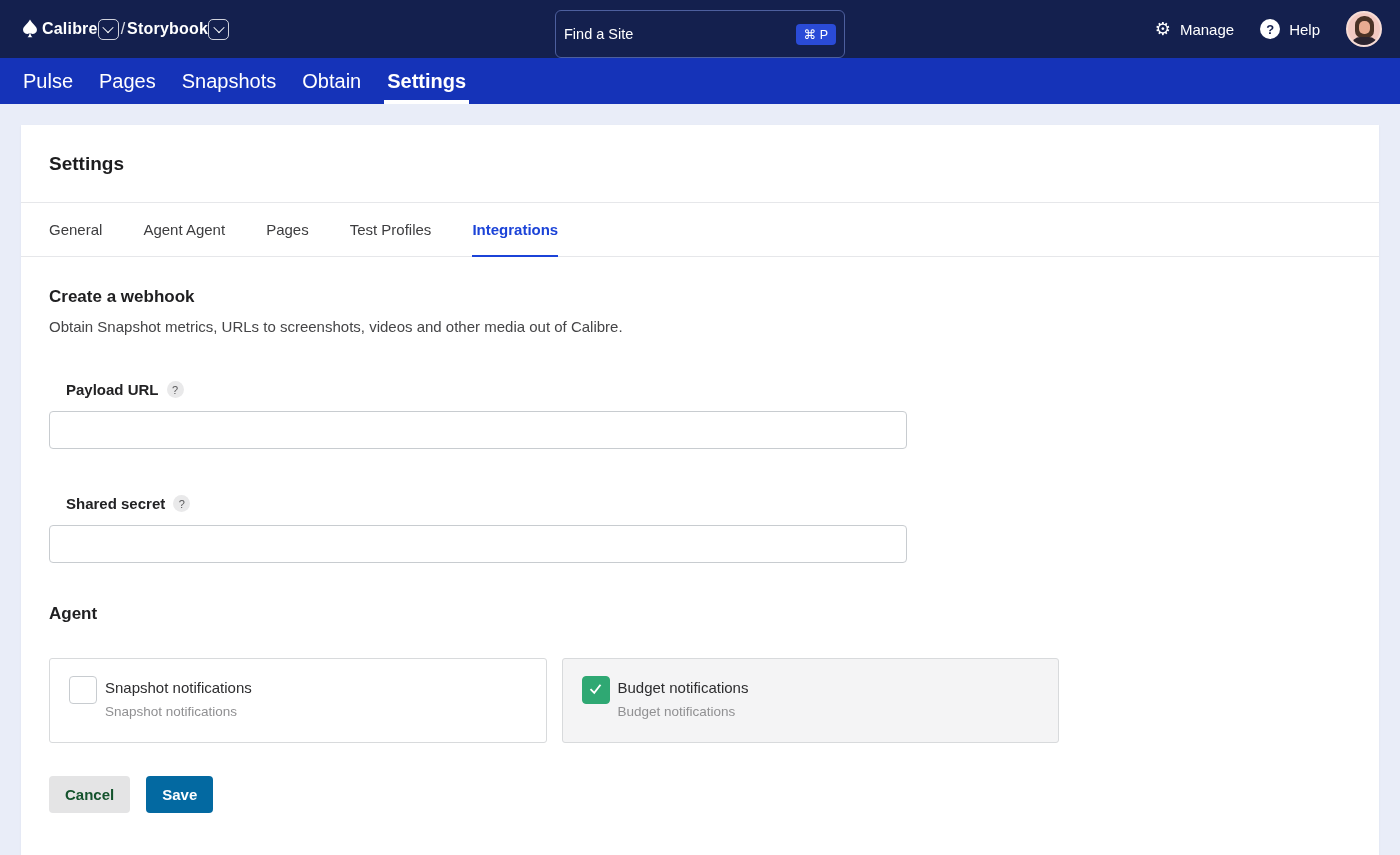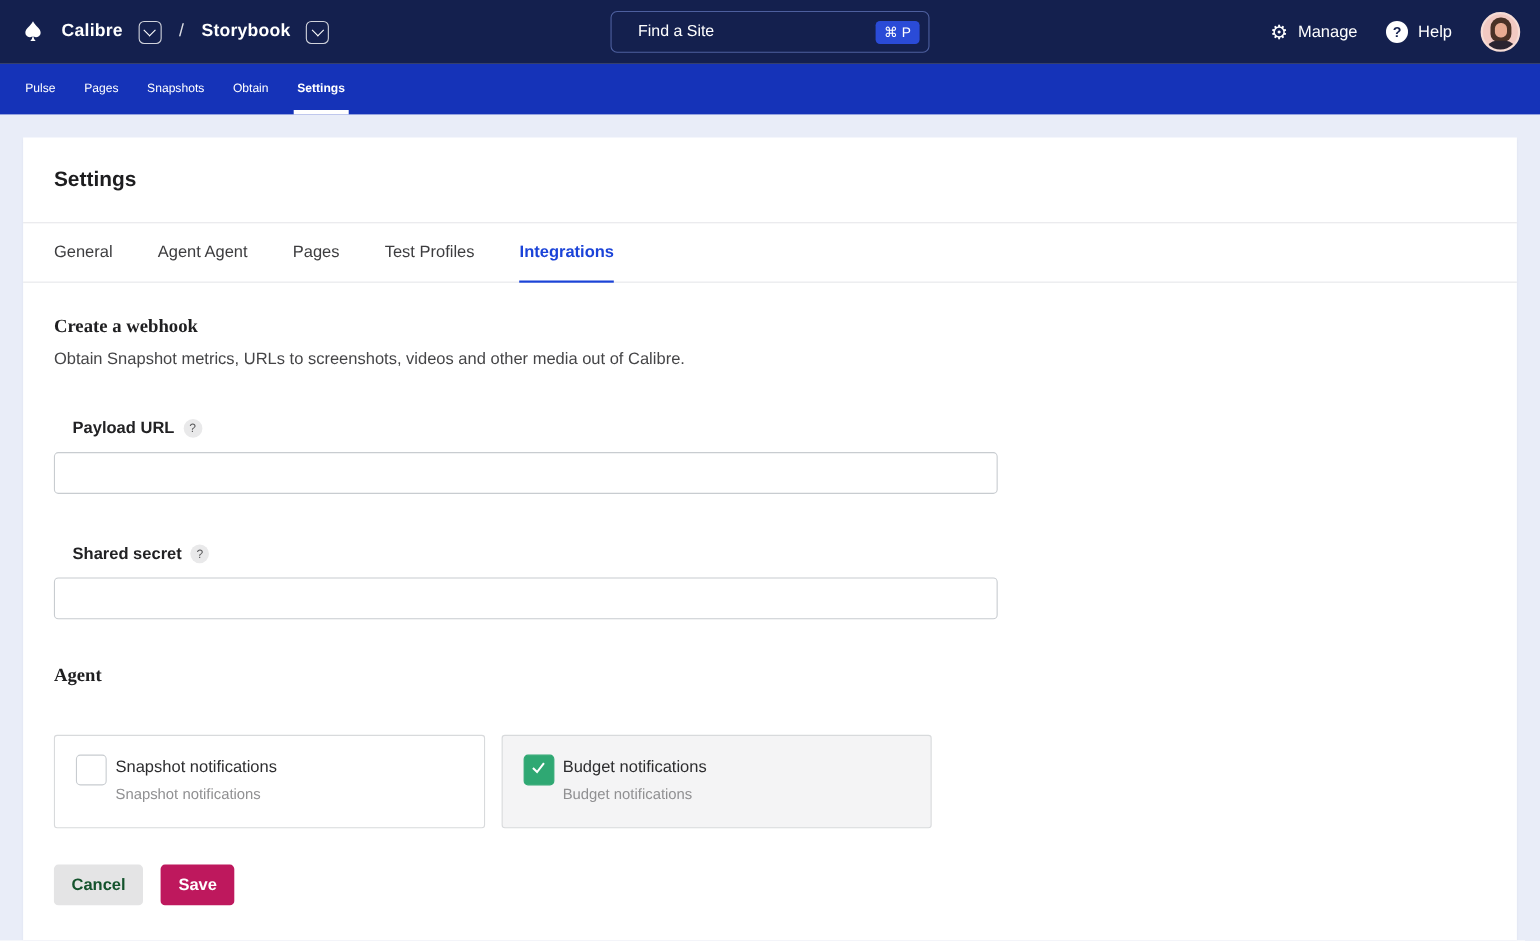--- a/index.html
+++ b/index.html
@@ -13,21 +13,21 @@
   
   .topbar {
     position: relative;
     height: 58px;
     background: #14204e;
     display: flex;
     align-items: center;
     padding: 0 18px;
     color: #fff;
   }
-  .brand { display: flex; align-items: center; gap: 14px; }
+  .brand { display: flex; align-items: center; gap: 0; }
   .logo-mark { width: 24px; height: 24px; display: flex; align-items: center; justify-content: center; }
   .logo-mark svg { width: 22px; height: 22px; fill: #fff; }
   .brand-name { font-size: 16px; font-weight: bold; color: #fff; letter-spacing: .2px; }
   .dd-box {
     width: 21px; height: 21px;
     border: 1.5px solid rgba(255,255,255,.8);
     border-radius: 5px;
     display: flex; align-items: center; justify-content: center;
     cursor: pointer;
   }
@@ -35,25 +35,25 @@
     width: 8px; height: 8px;
     border-right: 1.8px solid #fff;
     border-bottom: 1.8px solid #fff;
     transform: rotate(45deg) translate(-1px,-1px);
   }
   .brand-sep { color: rgba(255,255,255,.85); font-size: 16px; margin: 0 2px; }
 
   .site-search {
     position: absolute;
     left: 555px; top: 10px;
-    width: 290px; height: 38px;
+    width: 290px; height: 48px;
     border: 1px solid #4d5f9e;
     border-radius: 6px;
     display: flex; align-items: center;
-    padding: 0 8px 0 24px;
+    padding: 0 8px 0 8px;
     cursor: text;
   }
   .site-search .search-text { flex: 1; font-size: 14.5px; color: #ffffff; }
   .kbd-badge {
     background: #2a4bd7;
     color: #fff;
     font-size: 12.5px;
     border-radius: 4px;
     padding: 3px 8px;
     white-space: nowrap;
@@ -86,21 +86,21 @@
     height: 46px;
     background: #1533b8;
     display: flex;
     align-items: stretch;
     padding: 0 10px;
   }
   .nav-item {
     position: relative;
     display: flex; align-items: center;
     padding: 0 13px;
-    color: #fff; font-size: 11px;
+    color: #fff; font-size: 20px;
     cursor: pointer;
   }
   .nav-item.active { font-weight: bold; }
   .nav-item.active::after {
     content: "";
     position: absolute;
     left: 10px; right: 10px; bottom: 0;
     height: 4px;
     background: #fff;
   }
@@ -138,21 +138,21 @@
   .tab.active::after {
     content: "";
     position: absolute;
     left: 0; right: 0; bottom: -1px;
     height: 2px;
     background: #1b43d8;
   }
 
   .panel { padding: 30px 28px 0 28px; }
 
-  .section-heading { font-size: 17px; font-weight: bold; color: #202022; font-family: Liberation Serif, serif; }
+  .section-heading { font-size: 17px; font-weight: bold; color: #202022; }
   .section-desc { font-size: 15px; color: #454547; margin-top: 11px; }
 
   .field-label {
     display: flex; align-items: center; gap: 8px;
     font-size: 15px; font-weight: bold; color: #222224;
     margin-top: 46px;
     margin-left: 17px;
   }
   .help-badge {
     width: 17px; height: 17px; border-radius: 50%;
@@ -170,21 +170,21 @@
     background: #fff;
     font-family: "Liberation Sans", sans-serif;
     font-size: 15px;
     padding: 0 10px;
     color: #222;
     outline: none;
   }
 
   .events-heading { margin-top: 41px; }
 
-  .event-cards { display: flex; gap: 15px; margin-top: 44px; width: 798px; }
+  .event-cards { display: flex; gap: 15px; margin-top: 34px; width: 1010px; }
   .event-card {
     flex: 1;
     height: 85px;
     border: 1px solid #d8dadc;
     border-radius: 3px;
     background: #fff;
     display: flex;
     padding: 17px 19px;
     cursor: pointer;
   }
@@ -208,21 +208,21 @@
   .form-actions { display: flex; gap: 16px; margin-top: 33px; padding-bottom: 32px; }
   .btn {
     border: none;
     border-radius: 4px;
     font-family: "Liberation Sans", sans-serif;
     font-size: 15px; font-weight: bold;
     padding: 10px 16px;
     cursor: pointer;
   }
   .btn-cancel { background: #e4e4e5; color: #14532d; }
-  .btn-save { background: #be185d; color: #fff; }
+  .btn-save { background: #0369a1; color: #fff; }
 </style>
 </head>
 <body>
 
 <header class="topbar">
   <div class="brand">
     <span class="logo-mark">
       <svg viewBox="0 0 24 24">
           <path d="M12 1.5C9.6 6.5 4.4 8.6 4.4 13a4.4 4.4 0 0 0 7.1 3.4c-.1 2.2-1 3.5-2.2 4.6h5.4c-1.2-1.1-2.1-2.4-2.2-4.6A4.4 4.4 0 0 0 19.6 13c0-4.4-5.2-6.5-7.6-11.5z"></path>
         </svg>

